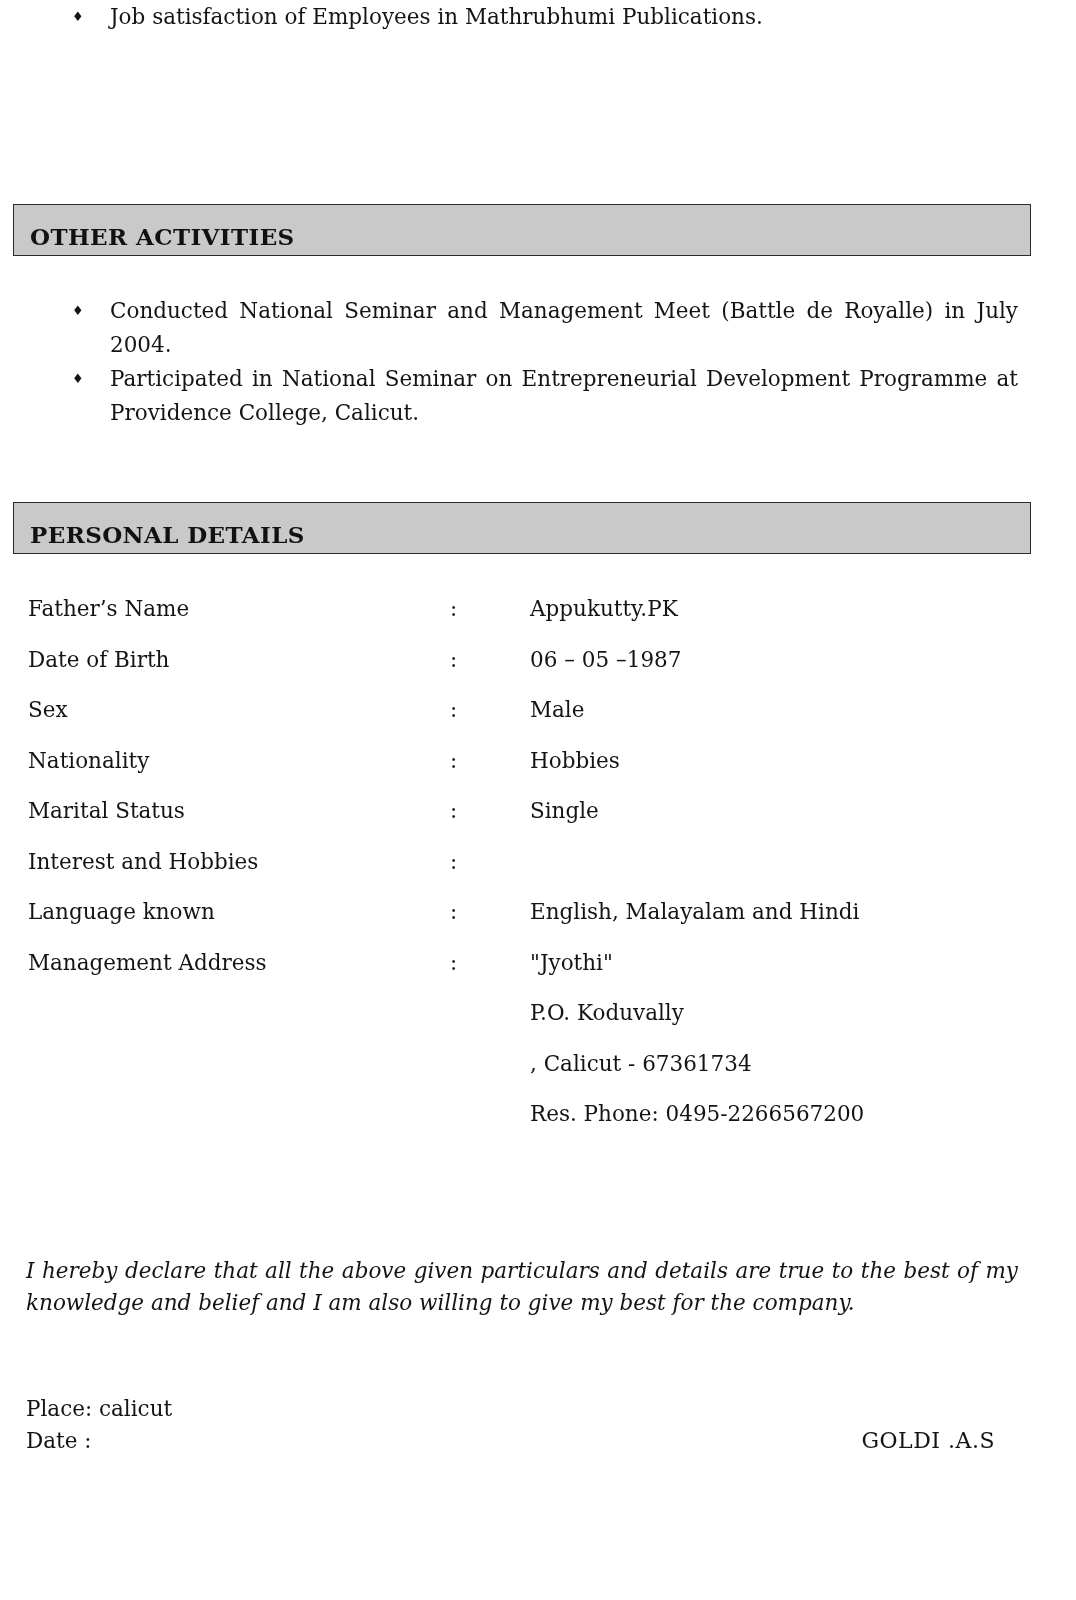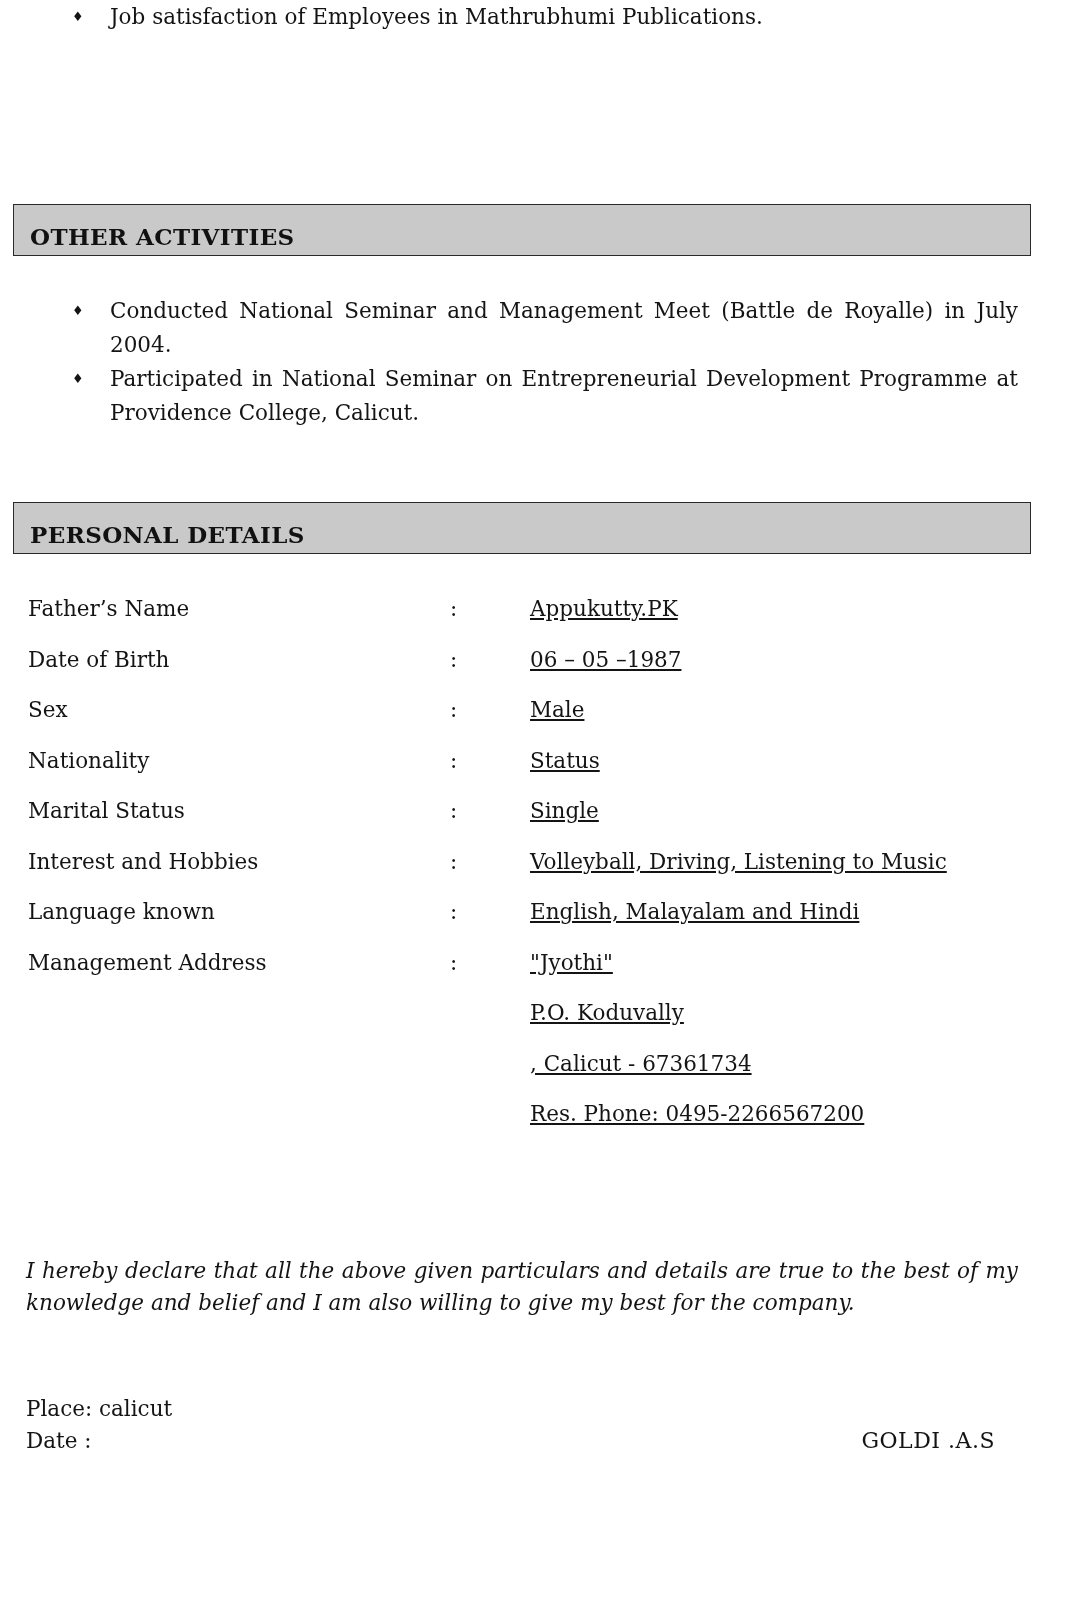--- a/index.html
+++ b/index.html
@@ -53,21 +53,21 @@
   
   .details { margin: 44px 45px 0 28px; }
   .detail-row {
     display: flex;
     font-size: 21.5px;
     line-height: 22px;
     margin-bottom: 28.5px;
   }
   .d-label { width: 422px; flex: 0 0 422px; }
   .d-colon { width: 80px; flex: 0 0 80px; }
-  .d-value { flex: 1; text-decoration: underline; }
+  .d-value { flex: 1; }
 
   
   .declaration {
     margin: 130px 58px 0 26px;
     font-size: 21.5px;
     line-height: 32px;
     text-align: justify;
     font-style: italic;
   }
 
@@ -129,33 +129,32 @@
 
     <div class="detail-row">
       <span class="d-label">Sex</span>
       <span class="d-colon">:</span>
       <span class="d-value">Male</span>
     </div>
 
     <div class="detail-row">
       <span class="d-label">Nationality</span>
       <span class="d-colon">:</span>
-      <span class="d-value">Status</span>
+      <span class="d-value">Hobbies</span>
     </div>
 
     <div class="detail-row">
       <span class="d-label">Marital Status</span>
       <span class="d-colon">:</span>
       <span class="d-value">Single</span>
     </div>
 
     <div class="detail-row">
       <span class="d-label">Interest and Hobbies</span>
       <span class="d-colon">:</span>
-      <span class="d-value">Volleyball, Driving, Listening to Music</span>
     </div>
 
     <div class="detail-row">
       <span class="d-label">Language known</span>
       <span class="d-colon">:</span>
       <span class="d-value">English, Malayalam and Hindi</span>
     </div>
 
     <div class="detail-row">
       <span class="d-label">Management Address</span>

